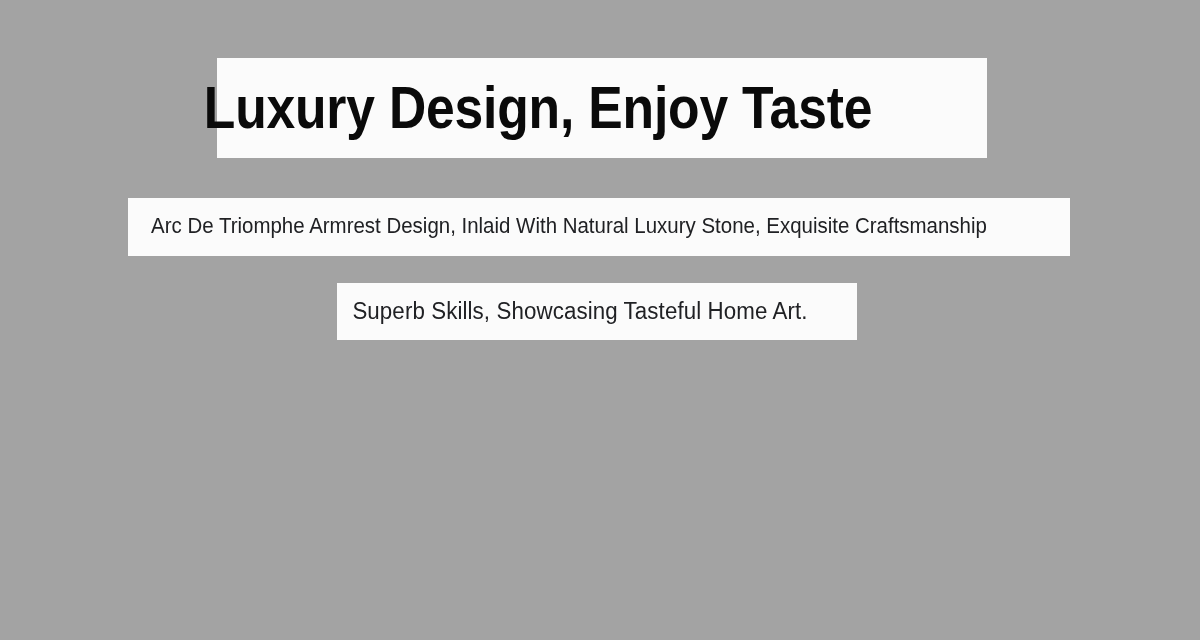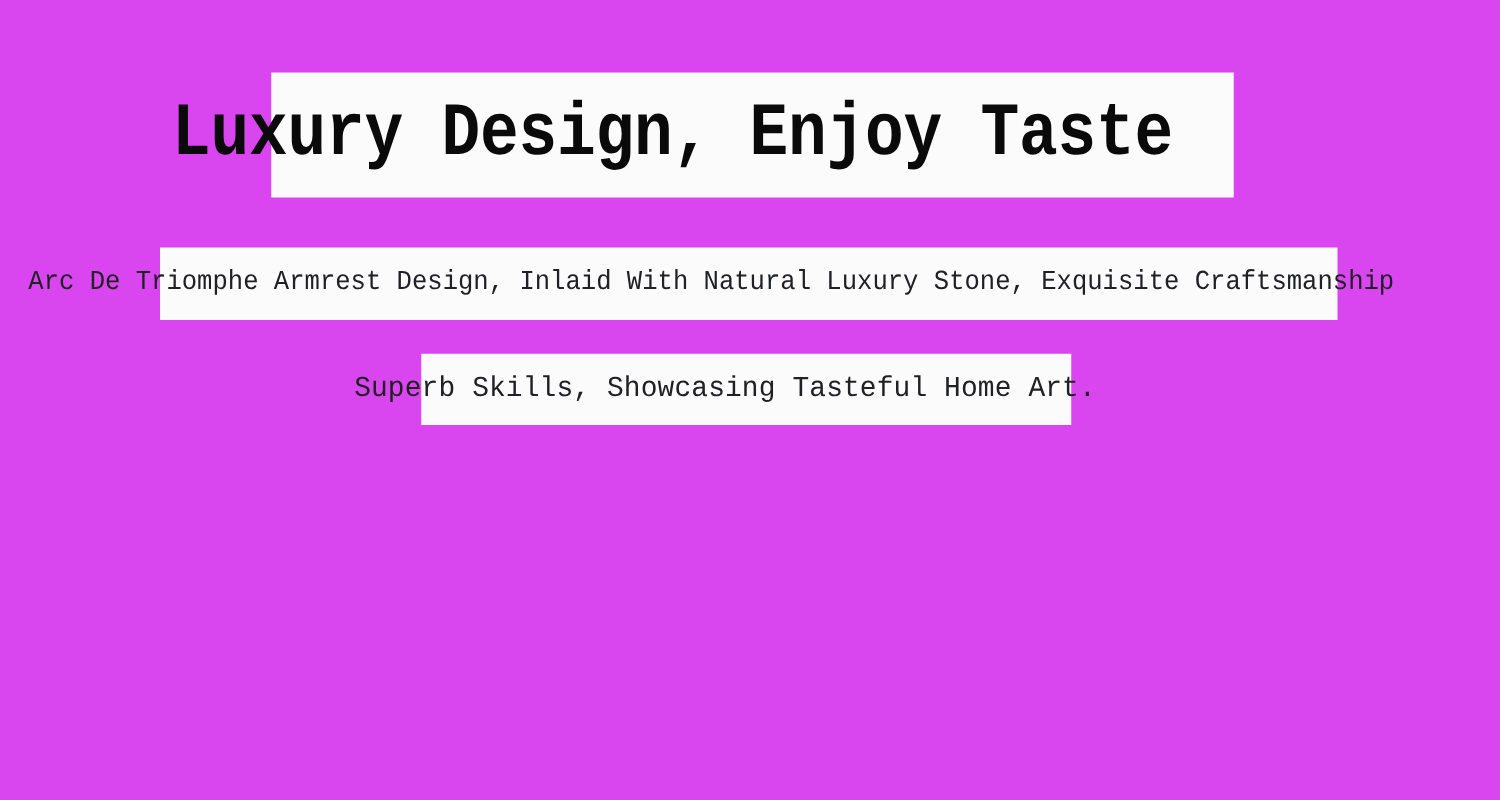--- a/index.html
+++ b/index.html
@@ -12,22 +12,21 @@
     height: 640px;
     background: #ffffff;
     font-family: "Liberation Sans", sans-serif;
     overflow: hidden;
   }
 
   .promo-canvas {
     position: relative;
     width: 1200px;
     height: 640px;
-    background: #d946ef;
-    font-family: Liberation Mono, monospace;
+    background: #a3a3a3;
   }
 
   
   .tint {
     position: absolute;
     background: #fbfbfb;
     z-index: 0;
   }
   .tint-title    { left: 217px; top: 58px;  width: 770px; height: 100px; }
   .tint-line1    { left: 128px; top: 198px; width: 942px; height: 58px;  }

